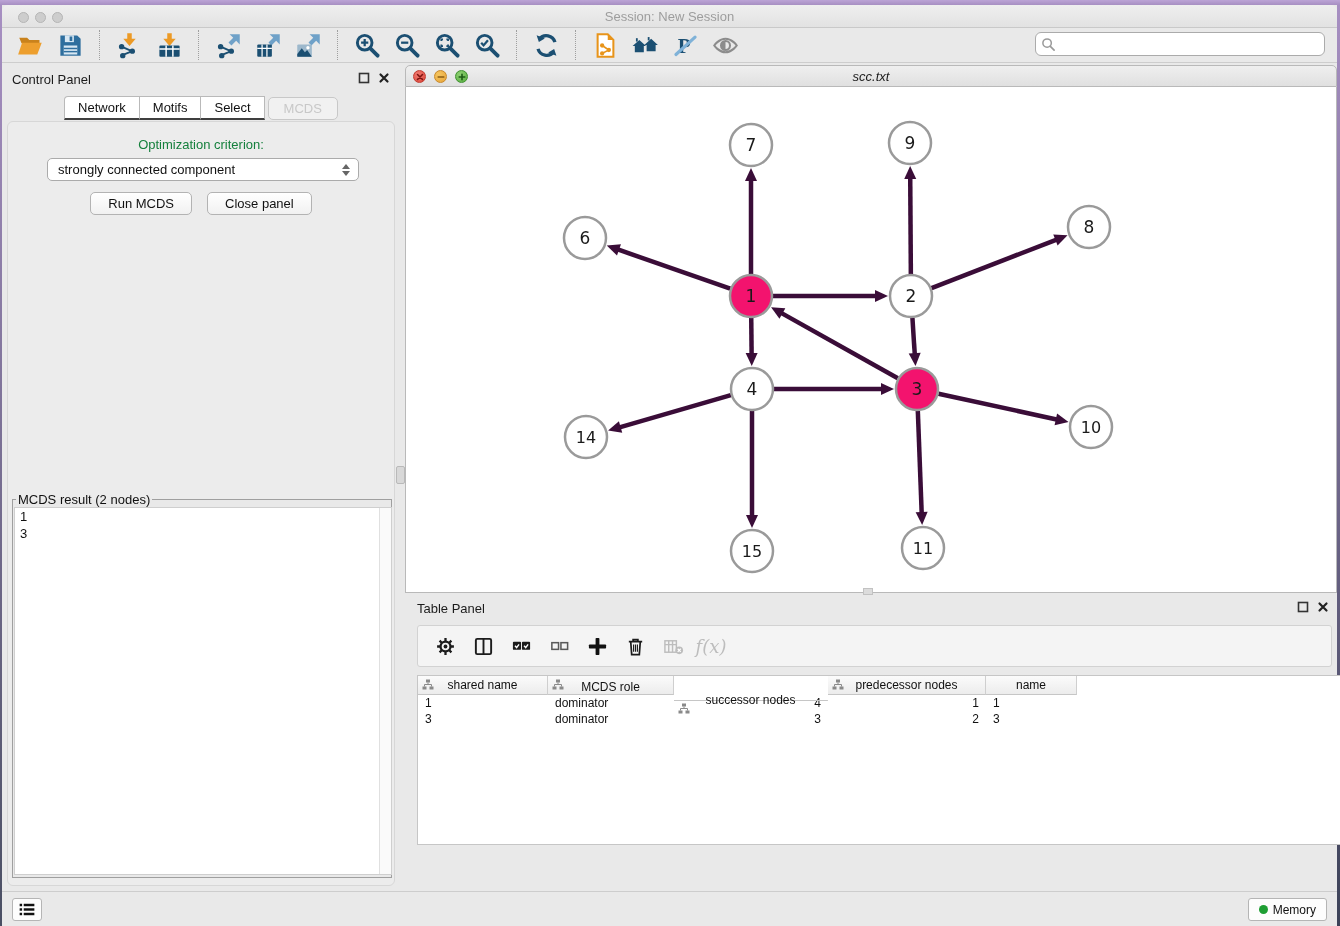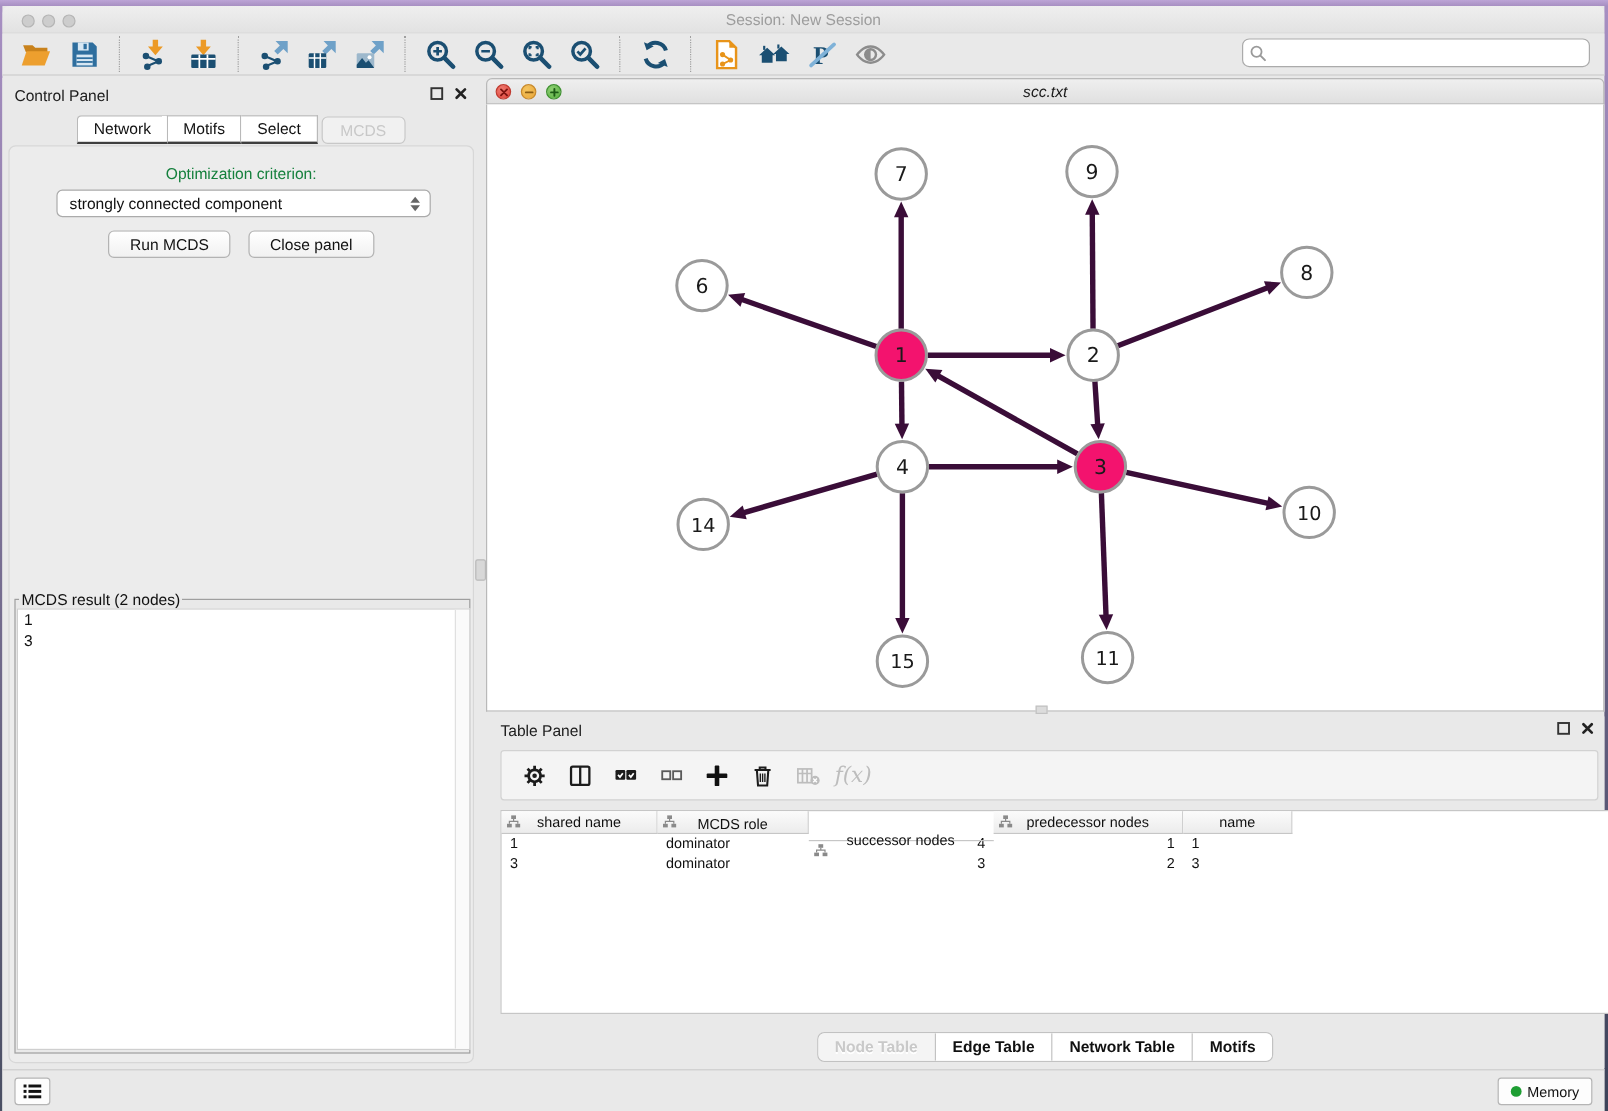--- a/index.html
+++ b/index.html
@@ -596,28 +596,20 @@
           <div class="tp-row">
             <div class="td-cell td-left" style="width: 130px;">3</div>
             <div class="td-cell td-left" style="width: 126px;">dominator</div>
             <div class="td-cell td-right" style="width: 154px;">3</div>
             <div class="td-cell td-right" style="width: 158px;">2</div>
             <div class="td-cell td-left" style="width: 91px;">3</div>
           </div>
         </div>
       <div class="tp-scroll"></div>
     </div>
-    <div class="tp-tabs">
-      <div class="tp-tabgroup" id="tp-tabs">
-          <div class="tp-tab selected">Node Table</div>
-          <div class="tp-tab">Edge Table</div>
-          <div class="tp-tab">Network Table</div>
-          <div class="tp-tab">Motifs</div>
-        </div>
-    </div>
   </div>
 
   <div class="statusbar">
     <div class="sb-listbtn">
       <svg viewBox="0 0 22 18">
           <g fill="#111">
         <rect x="2" y="2" width="3" height="3"></rect>
             <rect x="2" y="7.5" width="3" height="3"></rect>
             <rect x="2" y="13" width="3" height="3"></rect>
         <rect x="7" y="2" width="13" height="3"></rect>

